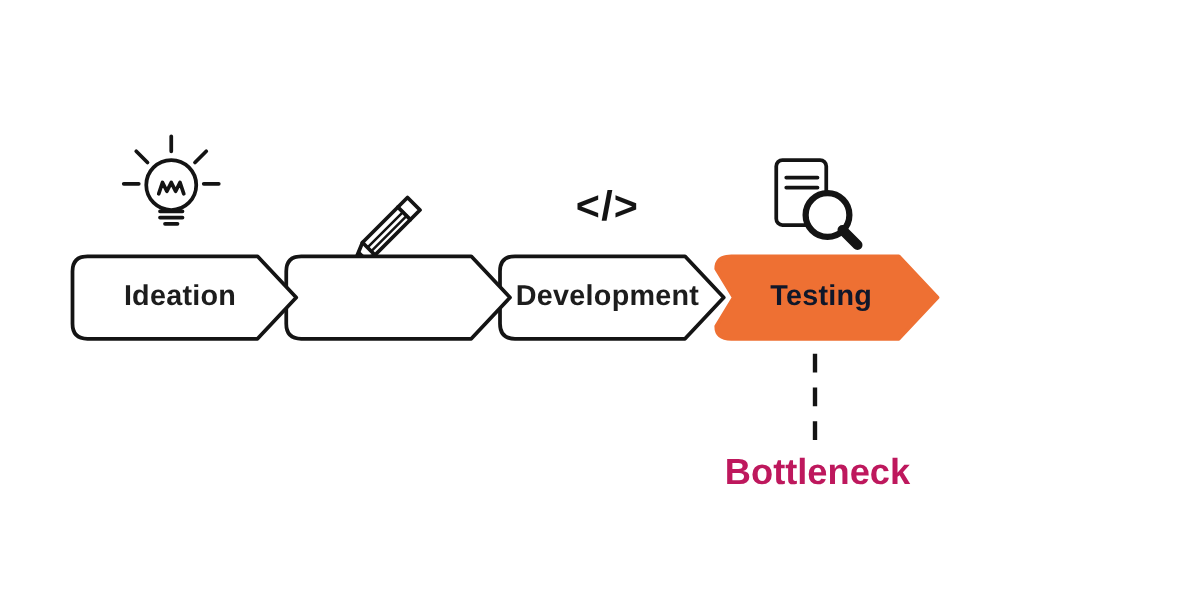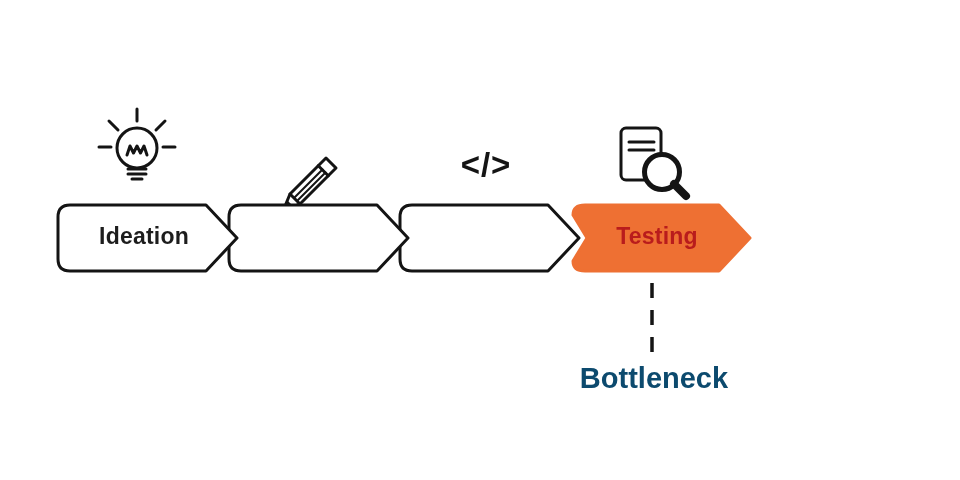--- a/index.html
+++ b/index.html
@@ -7,34 +7,34 @@
     position:relative;width:960px;height:480px;background:#ffffff;overflow:hidden;
     font-family:"Liberation Sans",sans-serif;
   }
   .stage{position:absolute;top:100px;width:190px;height:300px;}
   .stage .shape{position:absolute;left:0;top:101px;}
   .stage .label{
     position:absolute;left:0;top:105px;width:176px;height:62px;
     display:flex;align-items:center;justify-content:center;
     font-size:23px;font-weight:700;color:#1d1d1d;letter-spacing:.2px;
   }
-  .stage.highlight .label{color:#b91c1c;}
+  .stage.highlight .label{color:#0f172a;}
   .stage5 .label{width:168px;}
   
   .stage1{z-index:50;} .stage2{z-index:40;} .stage3{z-index:30;}
   .stage4{z-index:20;} .stage5{z-index:10;}
   .icon{position:absolute;}
   .code-glyph{
     position:absolute;left:0;top:46px;width:176px;text-align:center;
     font-size:33px;font-weight:700;color:#141414;letter-spacing:1px;
   }
   .connector{position:absolute;left:646px;top:280px;z-index:5;}
   .bottleneck{
     position:absolute;left:554px;top:362px;width:200px;text-align:center;
-    font-size:29px;font-weight:700;color:#0c4a6e;z-index:5;
+    font-size:29px;font-weight:700;color:#be185d;z-index:5;
   }
   svg .ln{fill:none;stroke:#141414;stroke-width:3;stroke-linecap:round;stroke-linejoin:round;}
   svg .thin{fill:none;stroke:#141414;stroke-width:2;stroke-linecap:round;}
 </style>
 </head>
 <body>
 
 <div class="canvas">
 
   <div class="stage stage1" style="left:56px">
@@ -61,20 +61,21 @@
     <svg class="shape" width="186" height="74" viewBox="0 0 186 74">
       <path d="M14 4 L150 4 L181 37 L150 70 L14 70 Q2 70 2 58 L2 16 Q2 4 14 4 Z" fill="#ffffff" stroke="#141414" stroke-width="3" stroke-linejoin="round"></path>
     </svg>
   </div>
 
   <div class="stage stage3" style="left:398px">
     <div class="code-glyph">&lt;/&gt;</div>
     <svg class="shape" width="186" height="74" viewBox="0 0 186 74">
       <path d="M14 4 L150 4 L181 37 L150 70 L14 70 Q2 70 2 58 L2 16 Q2 4 14 4 Z" fill="#ffffff" stroke="#141414" stroke-width="3" stroke-linejoin="round"></path>
     </svg>
+    <div class="label">Development</div>
   </div>
 
   <div class="stage stage4 highlight" style="left:569px">
     <svg class="icon" style="left:43px;top:26px" width="90" height="90" viewBox="0 0 90 90">
       <rect class="ln" x="9" y="2" width="40" height="52" rx="5"></rect>
       <path class="ln" d="M17 16 H42 M17 24 H42"></path>
       <circle cx="50" cy="46" r="17.5" fill="#ffffff" stroke="#141414" stroke-width="5"></circle>
       <path d="M62 58 L74 70" fill="none" stroke="#141414" stroke-width="8" stroke-linecap="round"></path>
     </svg>
     <svg class="shape" width="186" height="74" viewBox="0 0 186 74">

